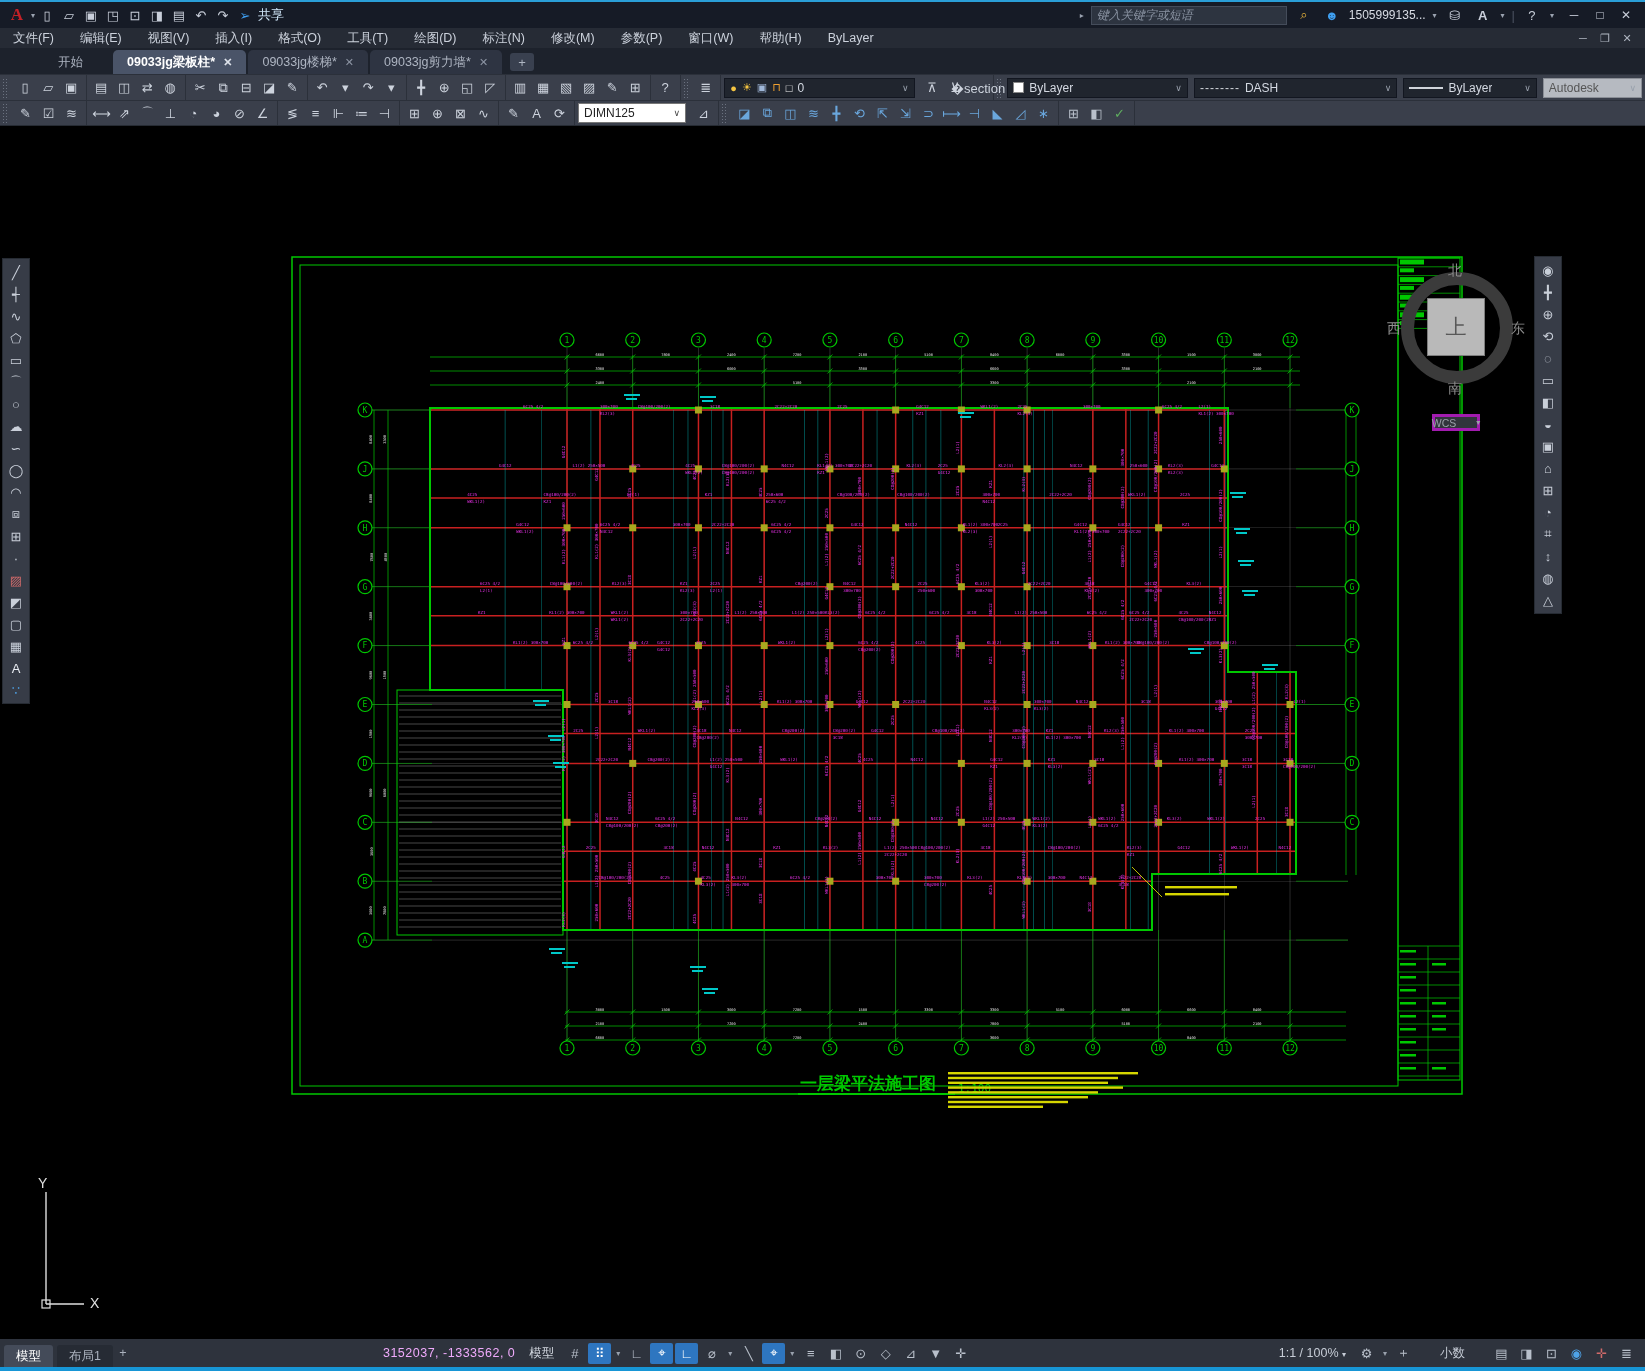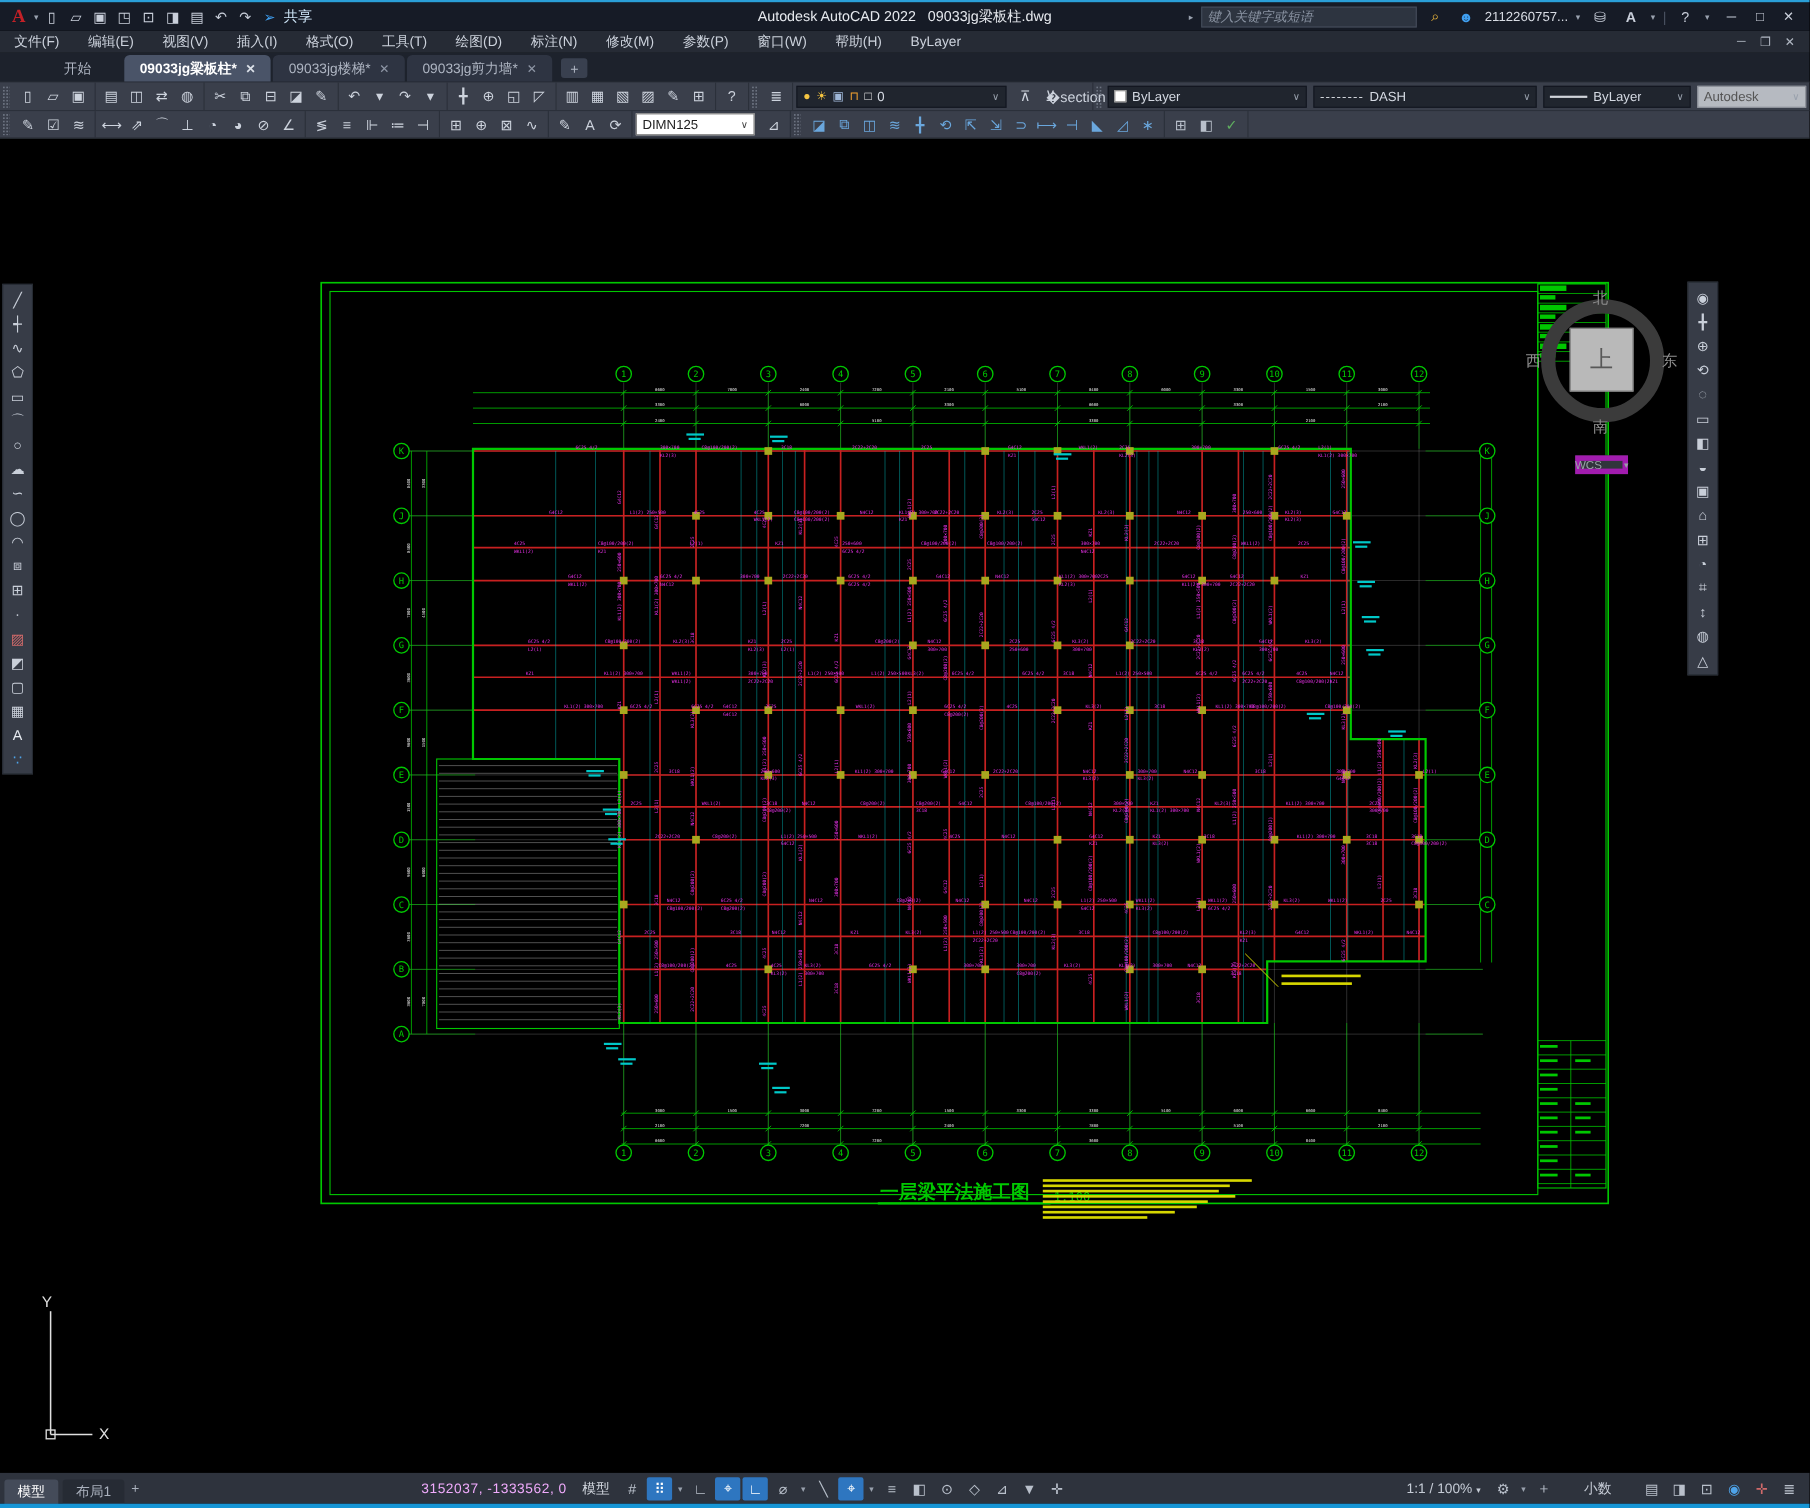--- a/index.html
+++ b/index.html
@@ -49,21 +49,21 @@
   #righttools{left:1534px;top:130px}
   .vti{width:24px;height:22px;display:flex;align-items:center;justify-content:center;font-size:13px;color:#c9cfd9}
   
   #canvas{position:absolute;left:0;top:126px;width:1645px;height:1213px;background:#000;z-index:1}
   #plansvg{position:absolute;left:0;top:0;z-index:2}
   
   #viewcube{position:absolute;left:1393px;top:138px;width:128px;height:128px;z-index:10}
   #vc-ring{position:absolute;left:8px;top:8px;width:112px;height:112px;border:13px solid #3b3b3b;border-radius:50%}
   #vc-face{position:absolute;left:34px;top:34px;width:58px;height:58px;background:#b9b9b9;border:1px solid #7d7d7d;display:flex;align-items:center;justify-content:center;color:#585858;font-size:21px}
   .vc-lab{position:absolute;color:#8f8f8f;font-size:14px;z-index:11}
-  #wcschip{position:absolute;left:1432px;top:288px;width:48px;height:17px;border:5px solid #a21caf;background:#31353c;color:#9aa0a8;font-size:10.5px;display:flex;align-items:center;justify-content:center;gap:20px;z-index:10}
+  #wcschip{position:absolute;left:1432px;top:288px;width:48px;height:17px;border:3px solid #a21caf;background:#31353c;color:#9aa0a8;font-size:10.5px;display:flex;align-items:center;justify-content:center;gap:20px;z-index:10}
   
   #statusbar{position:absolute;left:0;top:1339px;width:1645px;height:28px;background:#2e333d;display:flex;align-items:center;color:#c6ccd6;font-size:12.5px;z-index:50}
   .laytab{height:22px;display:flex;align-items:center;padding:0 12px;margin-left:4px;background:#262b34;color:#aab1bd;border-radius:3px 3px 0 0}
   .laytab.active{background:#444b59;color:#fff}
   #layplus{width:20px;height:20px;display:flex;align-items:center;justify-content:center;color:#aab1bd}
   #coords{margin-left:250px;letter-spacing:.5px;color:#f0abfc}
   #st-model{margin-left:14px;color:#d2d7df}
   .sti{width:23px;height:21px;display:flex;align-items:center;justify-content:center;color:#b9c0cb;font-size:13px;margin:0 1px;border-radius:2px}
   .sti.on{background:#2e76c0;color:#fff}
   .sti.caret{width:10px;font-size:8px;color:#98a0ac}
@@ -84,27 +84,26 @@
       <span class="qai">▣</span>
       <span class="qai">◳</span>
       <span class="qai">⊡</span>
       <span class="qai">◨</span>
       <span class="qai">▤</span>
       <span class="qai">↶</span>
       <span class="qai">↷</span>
     </span>
   <span class="qai blue">➢</span>
   <span style="color:#cfe6f8;margin-left:2px">共享</span>
-  <div id="tb-title"><span>Autodesk AutoCAD 2022</span>&nbsp;&nbsp;&nbsp;<span>09033jg梁板柱.dwg</span></div>
   <div id="tb-right">
     <span class="caret-s">▸</span>
     <input id="searchbox" placeholder="键入关键字或短语" style="">
     <span class="qai" style="color:#e8b33a">⌕</span>
     <span class="qai blue">☻</span>
-    <span style="font-size:12px">2112260757...</span>
+    <span style="font-size:12px">1505999135...</span>
     <span class="caret-s">▾</span>
     <span class="qai">⛁</span>
     <span class="qai" style="font-weight:bold">A</span>
     <span class="caret-s">▾</span>
     <span style="color:#4a5260">|</span>
     <span class="qai">?</span>
     <span class="caret-s">▾</span>
     <span id="win-controls" style="display:flex">
         <span class="winbtn">─</span>
         <span class="winbtn">□</span>

